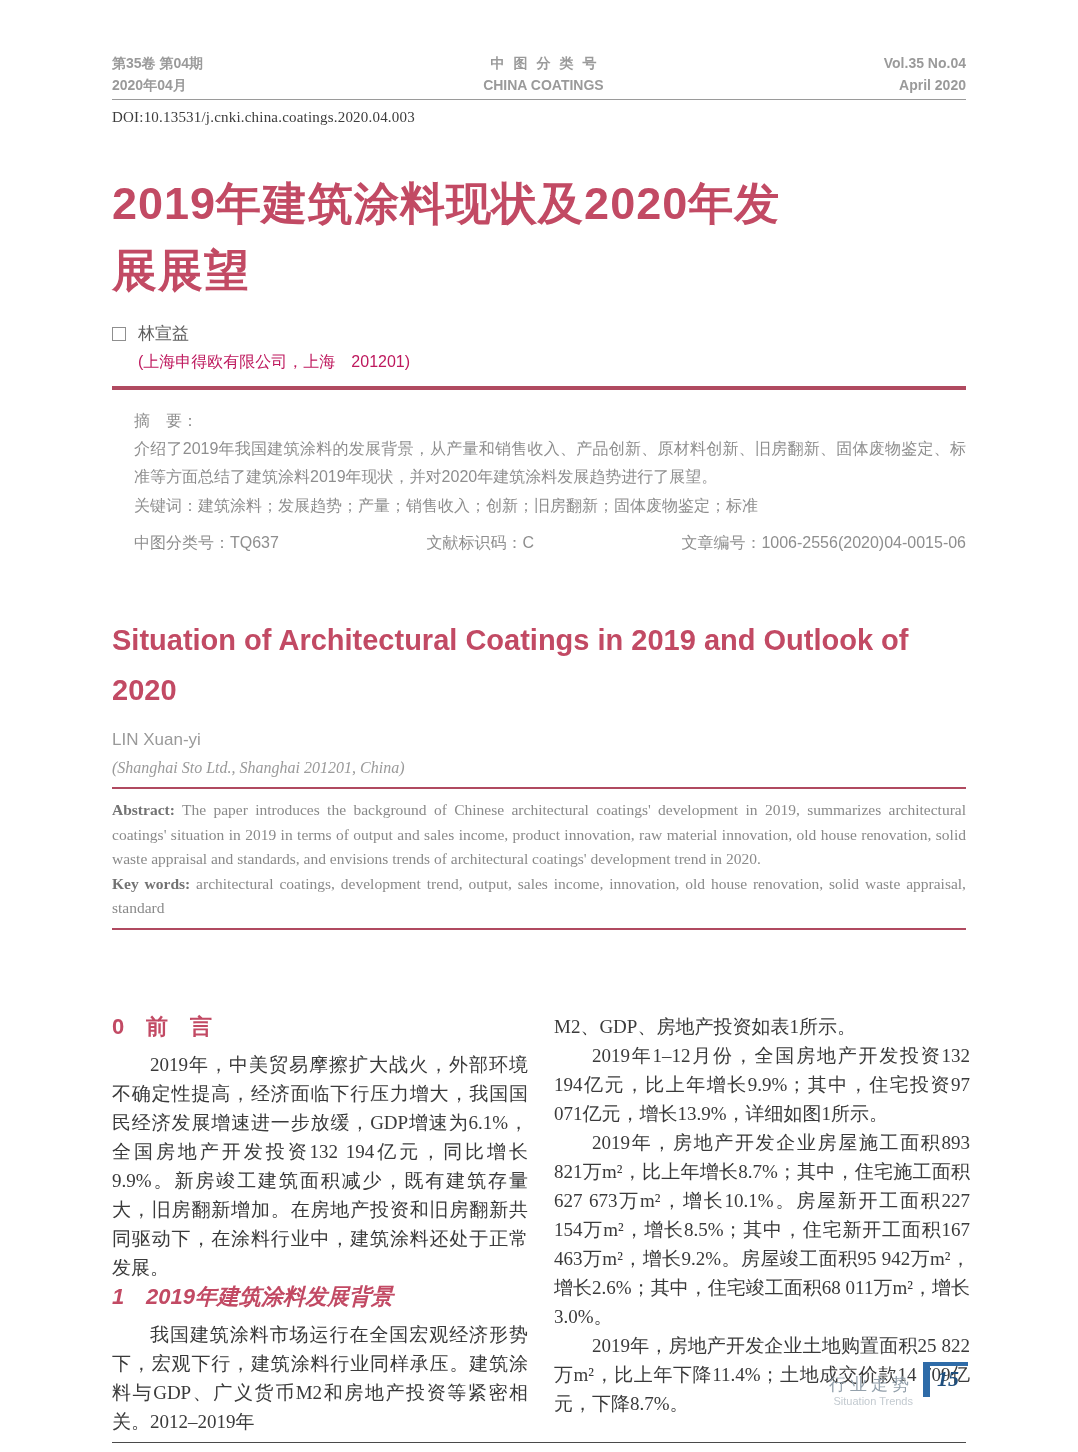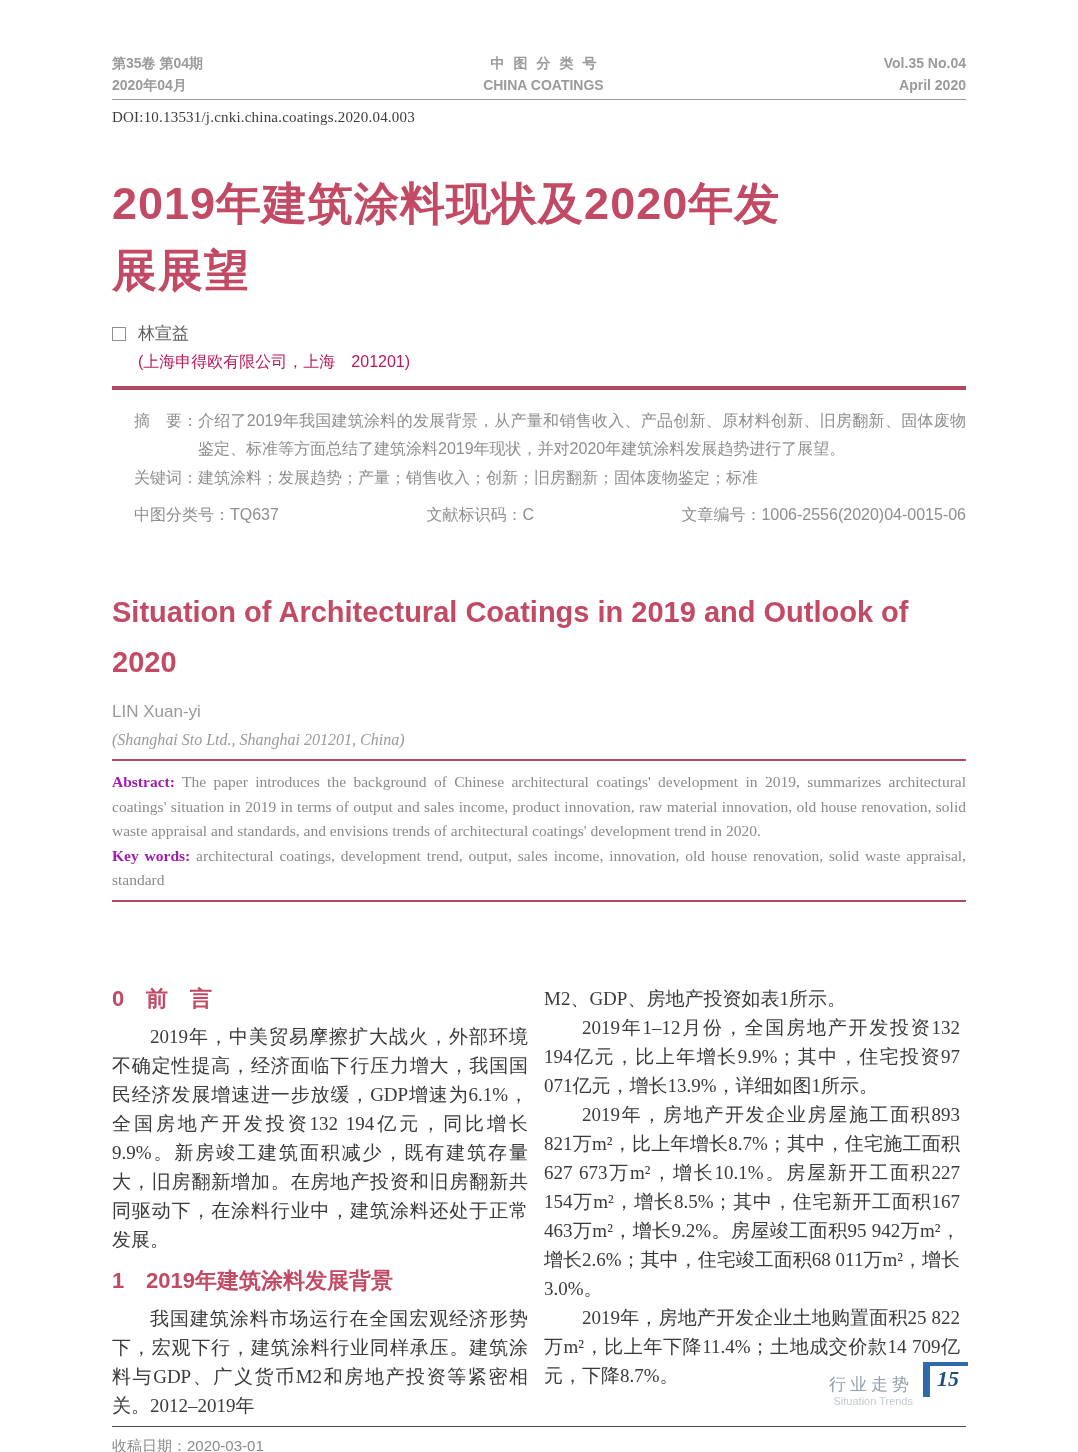--- a/index.html
+++ b/index.html
@@ -35,46 +35,46 @@
   }
   .author-row{margin-top:18px;display:flex;align-items:center;color:#5f5f5f;font-size:17px;
     font-family:"Liberation Sans","DejaVu Sans",sans-serif;}
   .author-marker{width:14px;height:14px;border:1.5px solid #8f8f8f;display:inline-block;margin-right:12px;}
   .affil-cn{margin-top:7px;padding-left:26px;color:#be185d;font-size:16px;
     font-family:"Liberation Sans","DejaVu Sans",sans-serif;}
   .thick-rule{margin-top:13px;height:4px;background:var(--rule);}
   
   .abs-cn{margin-top:17px;padding-left:22px;color:#8e8e8e;font-size:16px;line-height:28px;
     font-family:"Liberation Sans","DejaVu Sans",sans-serif;}
-  .abs-cn .hang{display:flex;}
+  .abs-cn .hang{display:flex;flex-direction:column;}
   .abs-cn .lbl{white-space:nowrap;flex:0 0 auto;}
   .abs-cn .txt{flex:1 1 auto;text-align:justify;}
   .kw-row{display:flex;margin-top:1px;}
   .class-row{display:flex;justify-content:space-between;margin-top:9px;}
   
   .title-en{margin-top:58px;max-width:860px;
     font-family:"Liberation Sans","DejaVu Sans",sans-serif;
     font-weight:900;font-size:29px;line-height:50px;color:var(--accent);}
   .author-en{margin-top:15px;color:#9a9a9a;font-size:17px;
     font-family:"Liberation Sans","DejaVu Sans",sans-serif;}
   .affil-en{margin-top:9px;color:#9a9a9a;font-size:16px;font-style:italic;}
   .hairline-red{margin-top:10px;border-top:2px solid var(--rule);}
   .abs-en{margin-top:9px;color:#8a8a8a;font-size:15.5px;line-height:24.5px;text-align:justify;}
-  .abs-en b{color:#a21caf;}
+  .abs-en b{color:#737373;}
   .rule-red2{margin-top:7px;border-top:2px solid var(--rule);}
   
-  .body-cols{margin-top:82px;display:flex;gap:16px;color:#3a3a3a;
+  .body-cols{margin-top:82px;display:flex;gap:26px;color:#3a3a3a;
     font-size:19px;line-height:29px;text-align:justify;}
   .bcol{width:416px;flex:0 0 416px;}
   .sec-h{color:var(--accent);font-weight:bold;font-size:22px;line-height:30px;margin-bottom:8px;
     font-family:"Liberation Sans","DejaVu Sans",sans-serif;}
   .sec-h .no{display:inline-block;min-width:34px;}
   .p-ind{text-indent:2em;}
   .sec-h + .p-ind{margin-top:0;}
-  .sec-gap{margin-top:12px;}
+  .sec-gap{font-style:italic;}
   
   .foot-sep{border-top:1.5px solid #4a4a4a;margin-top:6px;}
   .footnotes{margin-top:6px;color:#8a8a8a;font-size:15px;line-height:25px;
     font-family:"Liberation Sans","DejaVu Sans",sans-serif;}
   
   .footer-brand{position:absolute;right:110px;bottom:44px;display:flex;align-items:flex-start;}
   .fb-text{text-align:right;margin-right:10px;margin-top:13px;
     font-family:"Liberation Sans","DejaVu Sans",sans-serif;}
   .fb-cn{color:#93a0ab;font-size:17px;letter-spacing:4px;line-height:19px;}
   .fb-en{color:#c3cad0;font-size:11px;line-height:14px;}

